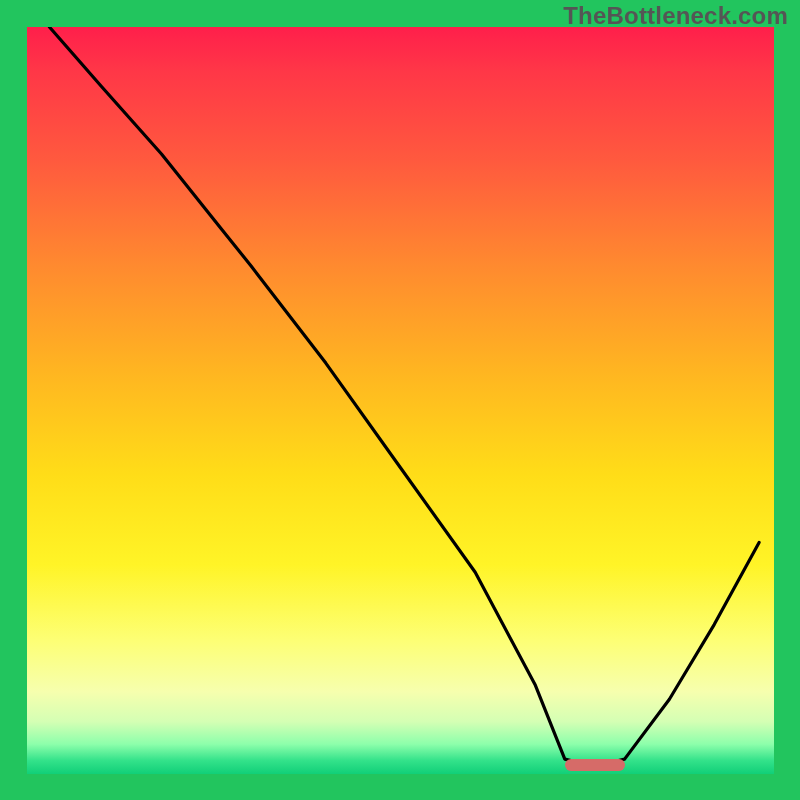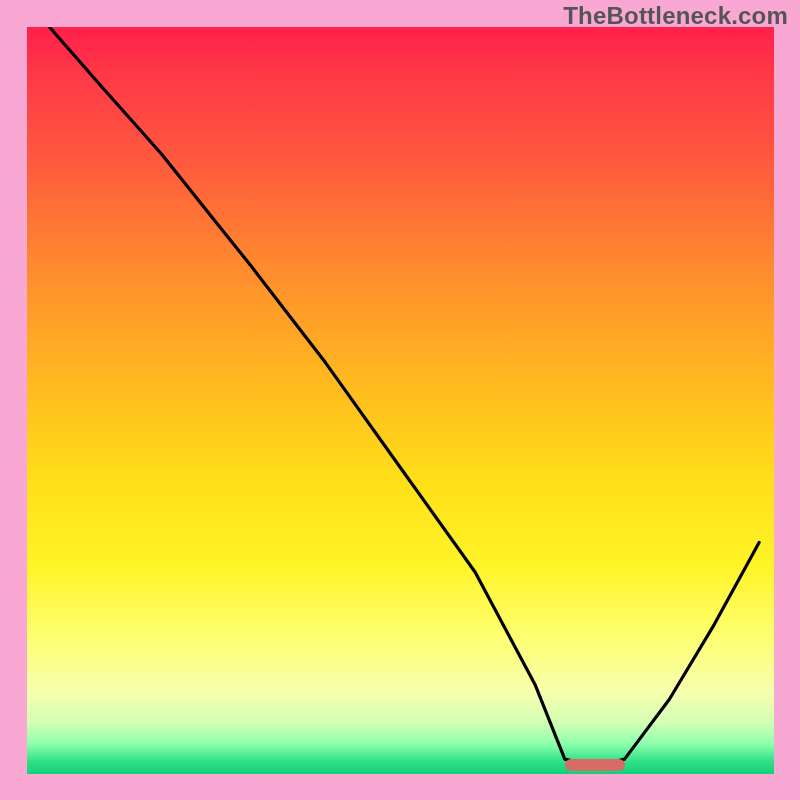--- a/index.html
+++ b/index.html
@@ -1,21 +1,21 @@
 <!DOCTYPE html>
 <html><head>
 <meta charset="utf-8">
 <style>
   * { margin: 0; padding: 0; box-sizing: border-box; }
   html, body { width: 800px; height: 800px; background: #fff; overflow: hidden; }
   .frame {
     position: relative;
     width: 800px;
     height: 800px;
-    background: #f9a8d4;
+    background: #22c55e;
   }
   .watermark {
     position: absolute;
     top: 2px;
     right: 12px;
     font-family: Arial, Helvetica, sans-serif;
     font-size: 24px;
     font-weight: 600;
     color: #555;
     letter-spacing: 0.2px;

